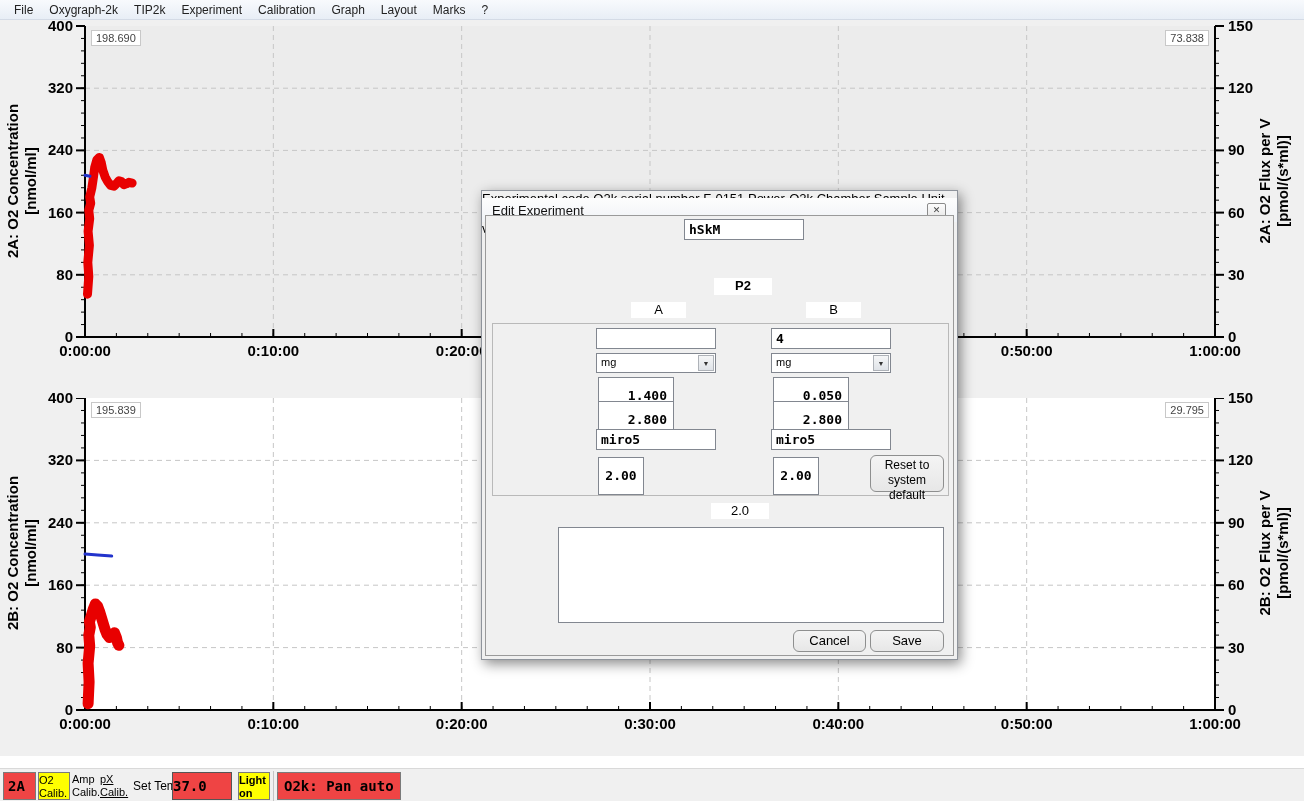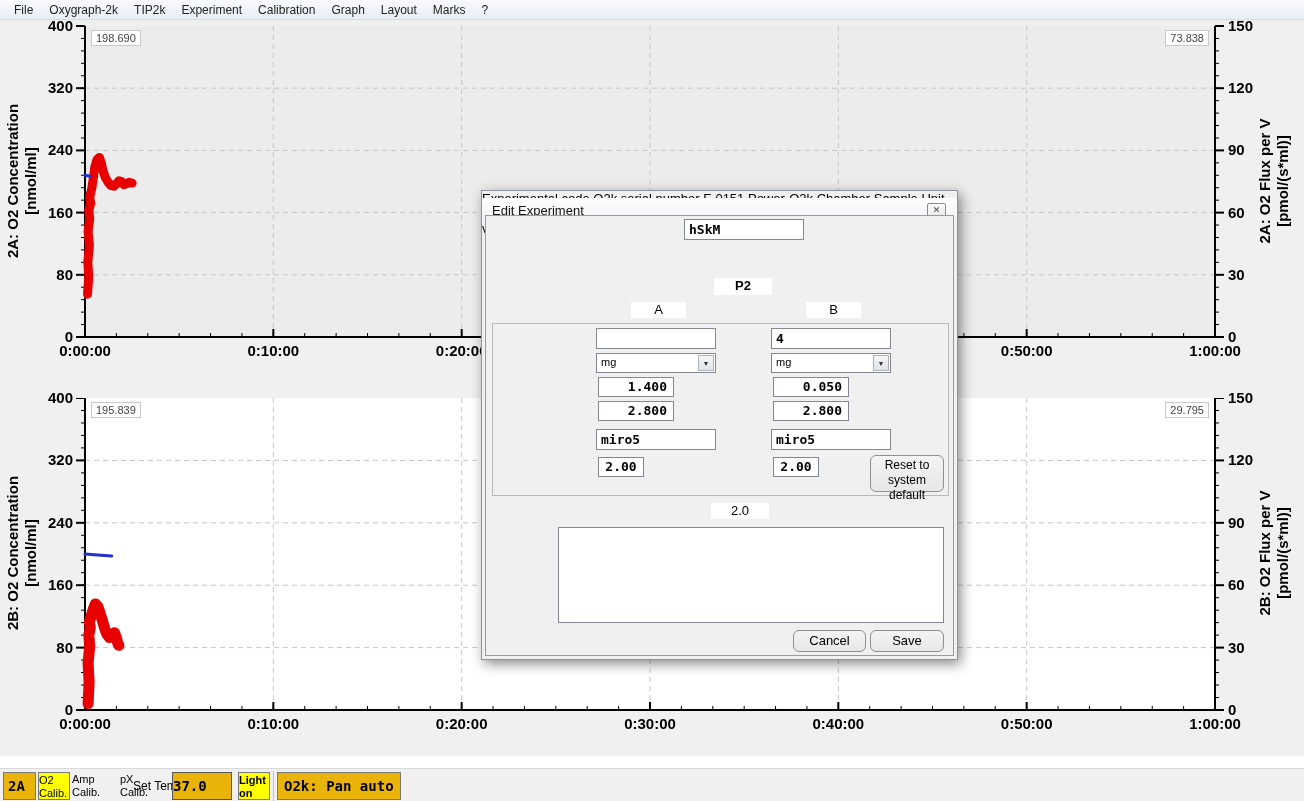--- a/index.html
+++ b/index.html
@@ -65,21 +65,21 @@
   }
   .txtfield {
     position:absolute; background:#fff; border:1px solid #828790;
     font-family:"DejaVu Sans Mono", monospace; font-weight:bold; font-size:13px;
     padding:0 4px; line-height:19px; white-space:pre;
   }
   input.txtfield { outline:none; }
   .valbox {
     position:absolute; background:#fff; border:1px solid #828790;
     font-family:"DejaVu Sans Mono", monospace; font-weight:bold; font-size:13px;
-    text-align:right; padding:0 6px; line-height:18px;
+    text-align:right; padding:9px 6px; line-height:18px;
   }
   .whitebox {
     position:absolute; background:#fff; text-align:center; font-size:13px; line-height:16px;
   }
   .combo {
     position:absolute; background:#fff; border:1px solid #828790; height:20px;
   }
   .combo .cval { position:absolute; left:4px; top:2px; font-size:11px; }
   .combo .carr {
     position:absolute; right:1px; top:1px; bottom:1px; width:16px;
@@ -101,21 +101,21 @@
   }
   
   .statusbar {
     position:absolute; left:0; top:768px; width:1304px; height:33px;
     background:#f0f0f0; border-top:1px solid #d9d9d9; z-index:25;
   }
   .sb-box {
     position:absolute; top:3px; height:28px; border:1px solid #7a7a7a;
     font-size:11px; text-align:left; line-height:13px; padding-top:1px;
   }
-  .sb-green { background:#eab308; }
+  .sb-green { background:#ef4444; }
   .sb-yellow { background:#ffff00; }
   .sb-plain { border:none; }
   .sb-mono { font-family:"DejaVu Sans Mono", monospace; font-weight:bold; font-size:14px; line-height:25px; }
   .sb-label { position:absolute; top:3px; height:28px; line-height:28px; font-size:12px; }
   .sb-sep { position:absolute; top:2px; height:30px; width:1px; background:#c4c4c4; }
 </style>
 </head>
 <body>
 
 <div class="menubar" id="menubar">
@@ -517,21 +517,21 @@
 <div class="statusbar">
   <div class="sb-box sb-green sb-mono" style="left:3px; width:33px; text-align:left; padding-left:4px;">2A</div>
   <div class="sb-box sb-yellow" style="left:38px; width:32px;">
     <div>O2</div>
     <div>Calib.</div>
   </div>
   <div class="sb-box sb-plain" style="left:72px; width:32px;">
     <div>Amp</div>
     <div>Calib.</div>
   </div>
-  <div class="sb-box sb-plain" style="left:120px; width:28px;">
+  <div class="sb-box sb-plain" style="left:100px; width:28px;text-decoration:underline;">
     <div>pX</div>
     <div>Calib.</div>
   </div>
   <span class="sb-label" style="left:133px;">Set Temp</span>
   <div class="sb-box sb-green sb-mono" style="left:172px; width:60px; border:1px solid #555;">37.0</div>
   <div class="sb-box sb-yellow" style="left:238px; width:32px;font-weight:bold;">
     <div>Light</div>
     <div>on</div>
   </div>
   <div class="sb-sep" style="left:273px;"></div>

